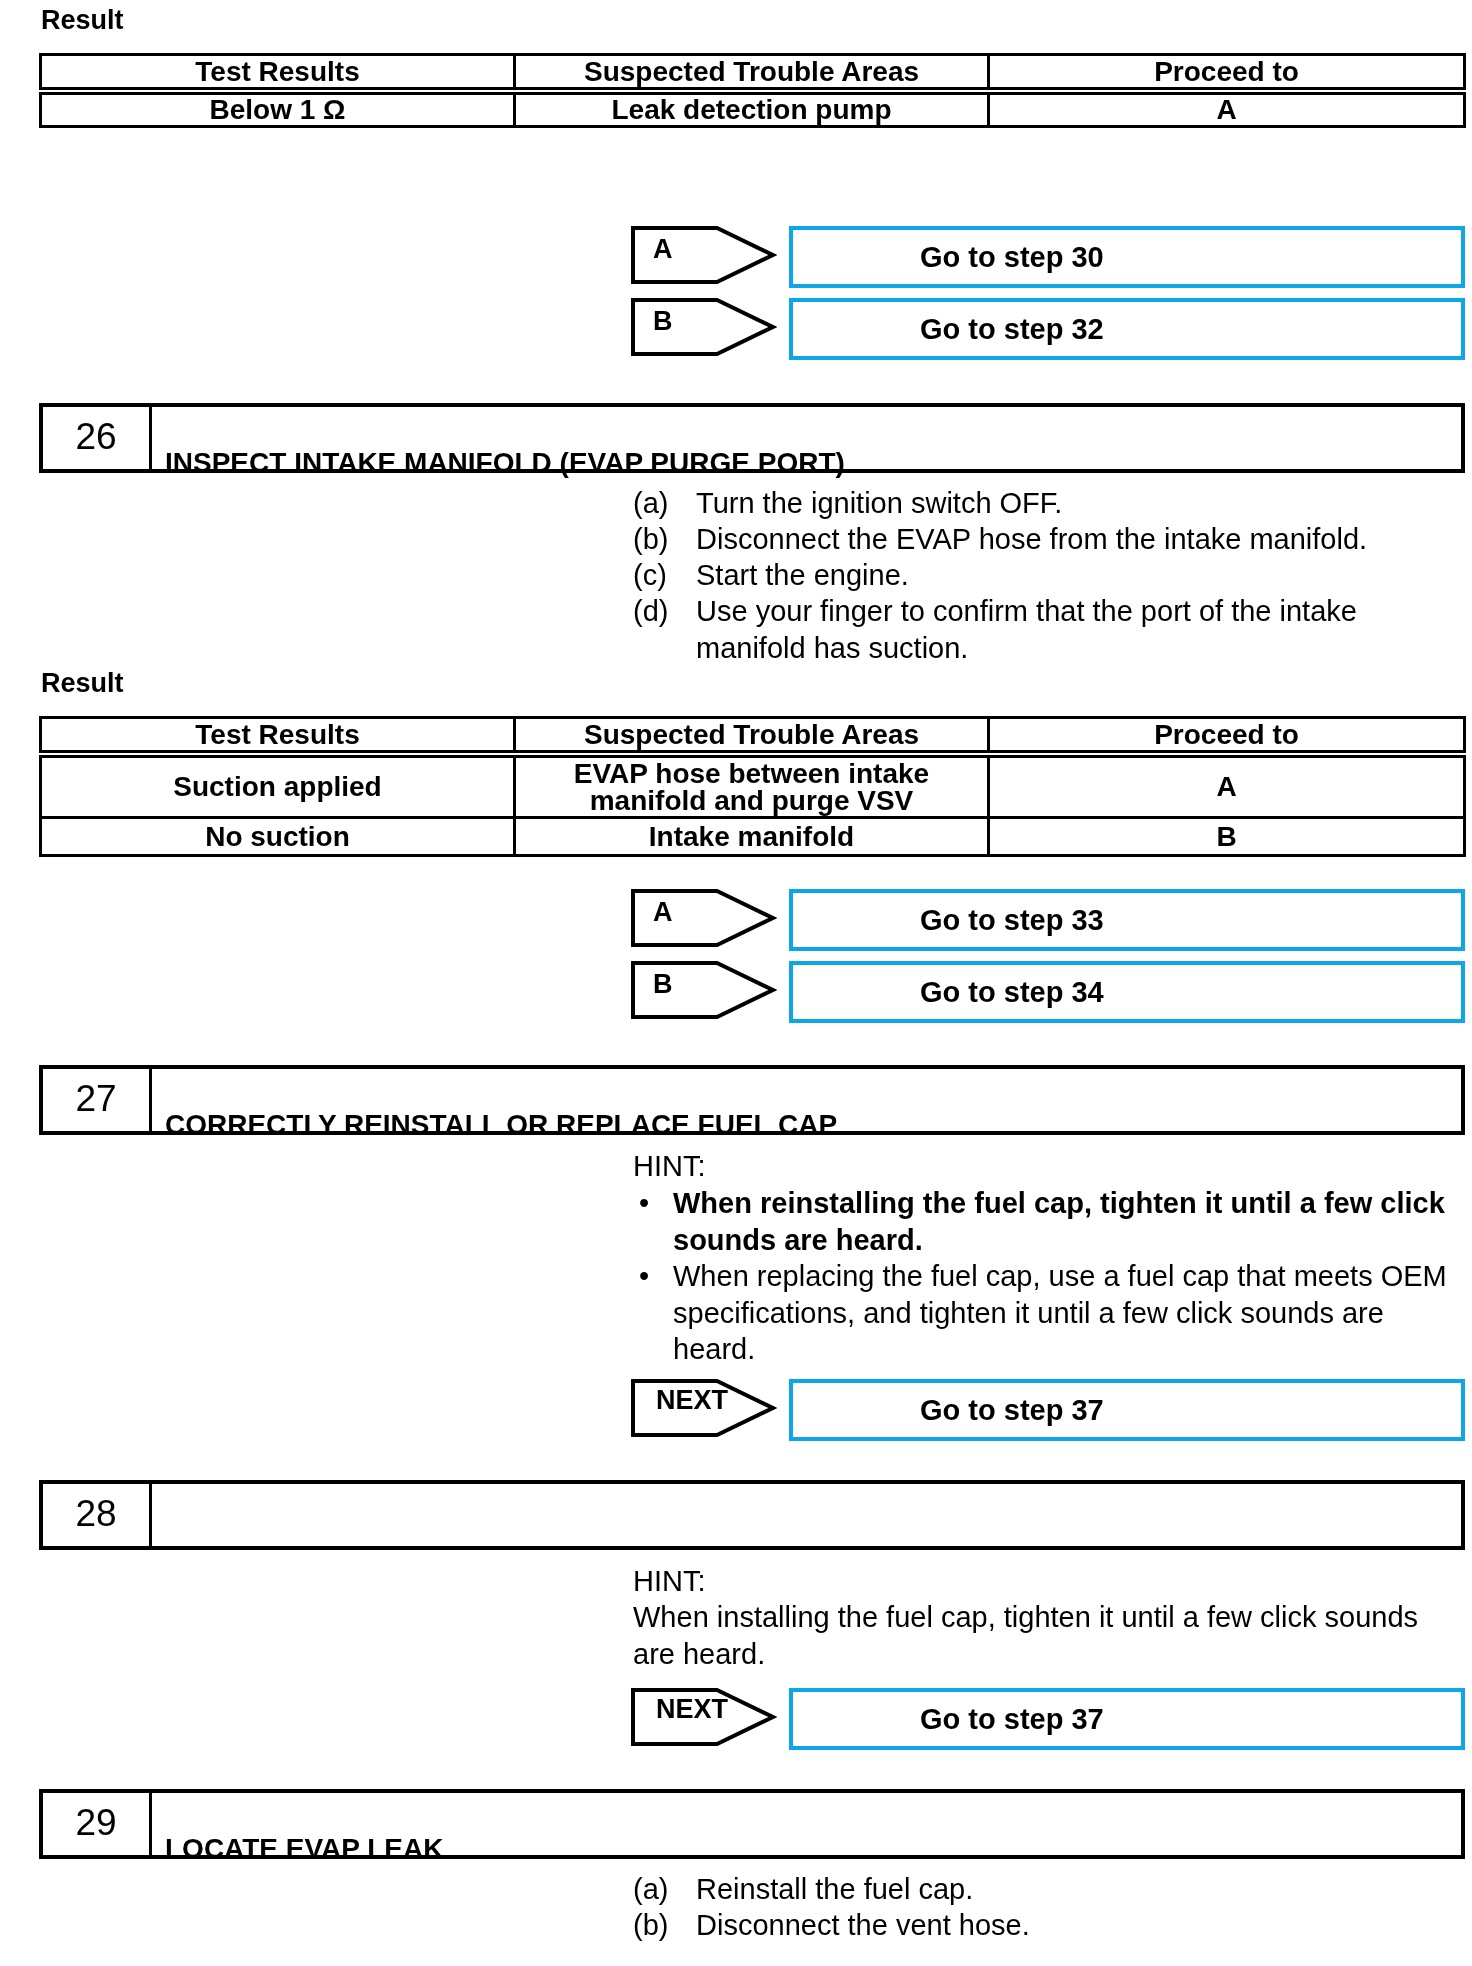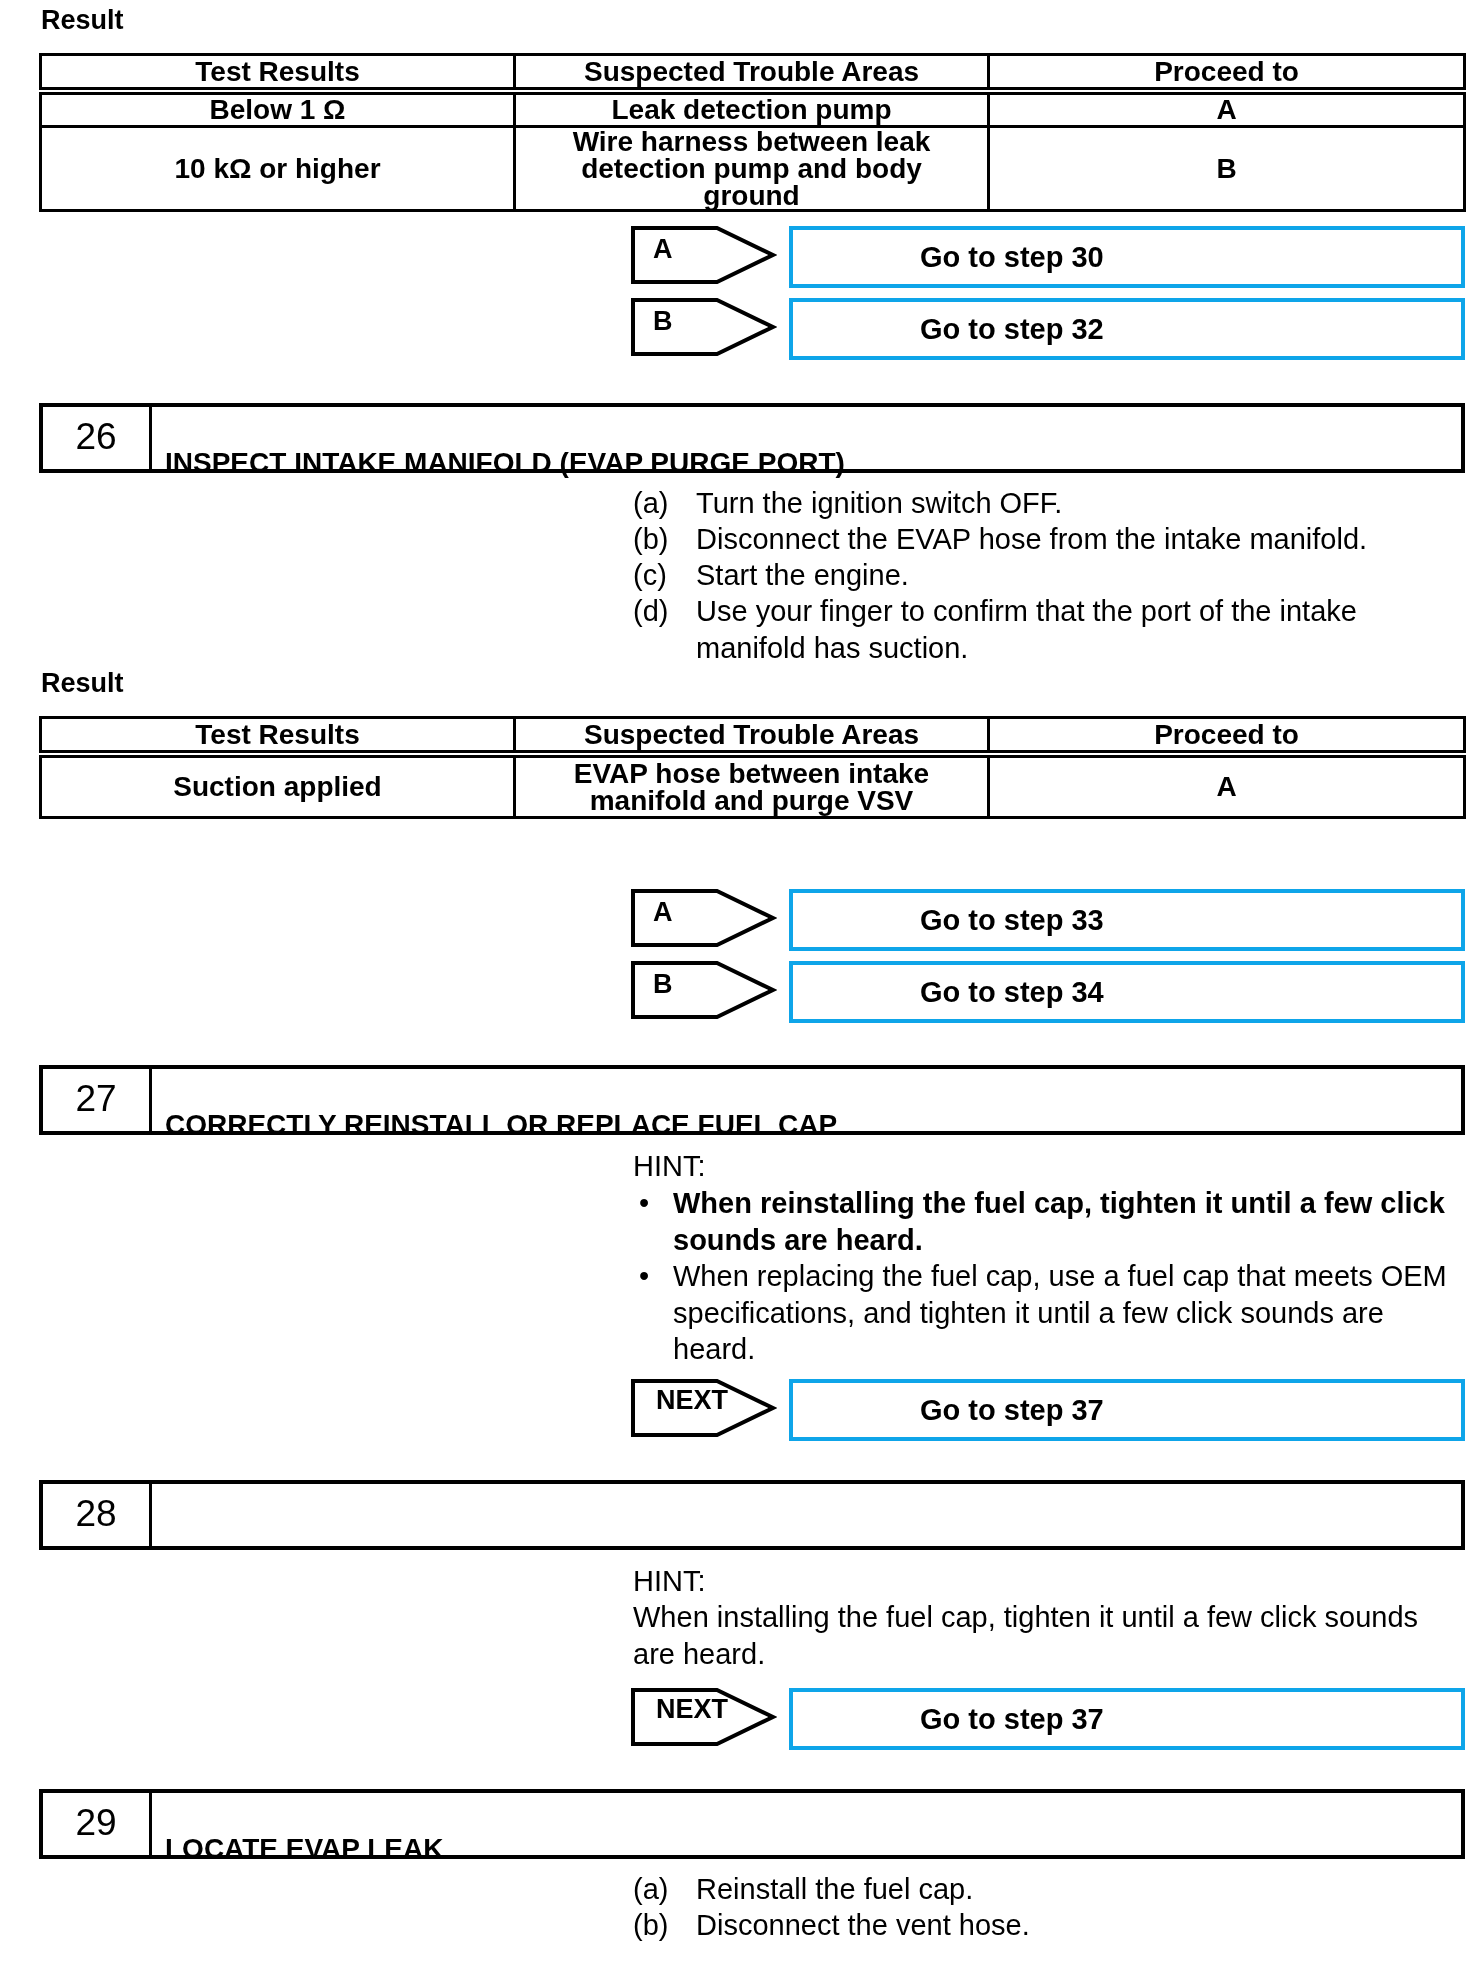--- a/index.html
+++ b/index.html
@@ -81,25 +81,20 @@
       <th>Suspected Trouble Areas</th>
       <th>Proceed to</th>
     </tr>
   </thead>
   <tbody>
     <tr style="height:36px;">
       <td>Below 1 Ω</td>
       <td>Leak detection pump</td>
       <td>A</td>
     </tr>
-    <tr style="height:64px;">
-      <td>10 kΩ or higher</td>
-      <td style="padding:0 30px;">Wire harness between leak detection pump and body ground</td>
-      <td>B</td>
-    </tr>
   </tbody>
 </table>
 
 <div class="arrow-tag" style="left:631px; top:226px;">
   <svg width="146" height="58">
       <polygon points="2,2 86,2 142,29 86,56 2,56" fill="#fff" stroke="#000" stroke-width="4"></polygon>
     </svg>
   <span class="lbl">A</span>
 </div>
 <div class="goto-box" style="top:226px;">
@@ -151,20 +146,25 @@
       <th>Suspected Trouble Areas</th>
       <th>Proceed to</th>
     </tr>
   </thead>
   <tbody>
     <tr style="height:64px;">
       <td>Suction applied</td>
       <td style="padding:0 8px;">EVAP hose between intake manifold and purge VSV</td>
       <td>A</td>
     </tr>
+    <tr style="height:38px;">
+      <td>No suction</td>
+      <td>Intake manifold</td>
+      <td>B</td>
+    </tr>
   </tbody>
 </table>
 
 <div class="arrow-tag" style="left:631px; top:889px;">
   <svg width="146" height="58">
       <polygon points="2,2 86,2 142,29 86,56 2,56" fill="#fff" stroke="#000" stroke-width="4"></polygon>
     </svg>
   <span class="lbl">A</span>
 </div>
 <div class="goto-box" style="top:889px;">

